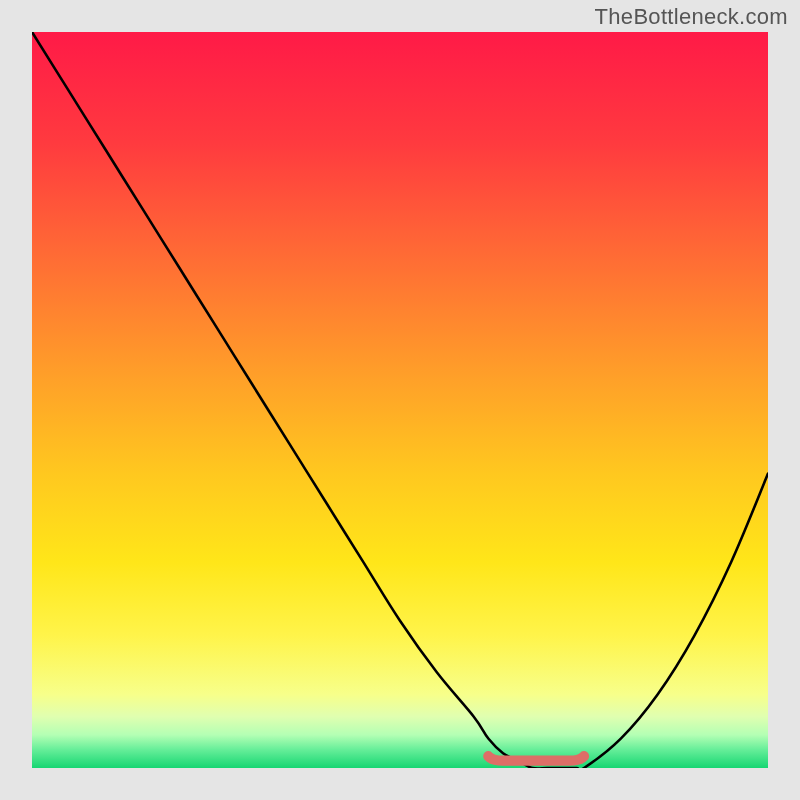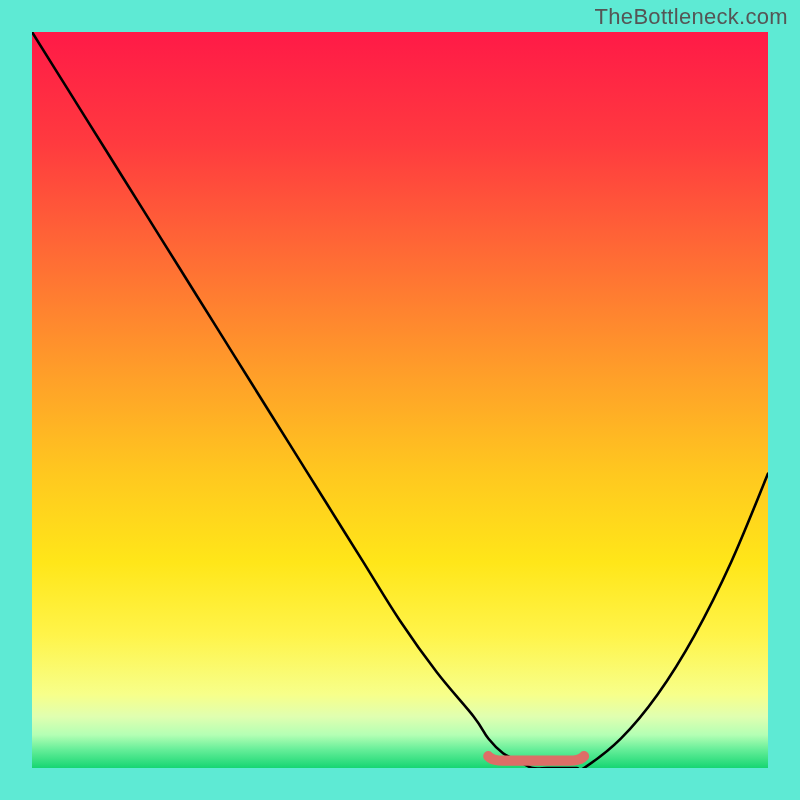--- a/index.html
+++ b/index.html
@@ -8,21 +8,21 @@
     width: 800px;
     height: 800px;
     background: #000;
     font-family: Arial, Helvetica, sans-serif;
     overflow: hidden;
   }
   .frame {
     position: relative;
     width: 800px;
     height: 800px;
-    background: #5eead4;
+    background: #e5e5e5;
   }
   .watermark {
     position: absolute;
     top: 4px;
     right: 12px;
     color: #555;
     font-size: 22px;
     font-weight: 500;
     letter-spacing: 0.3px;
     z-index: 20;

